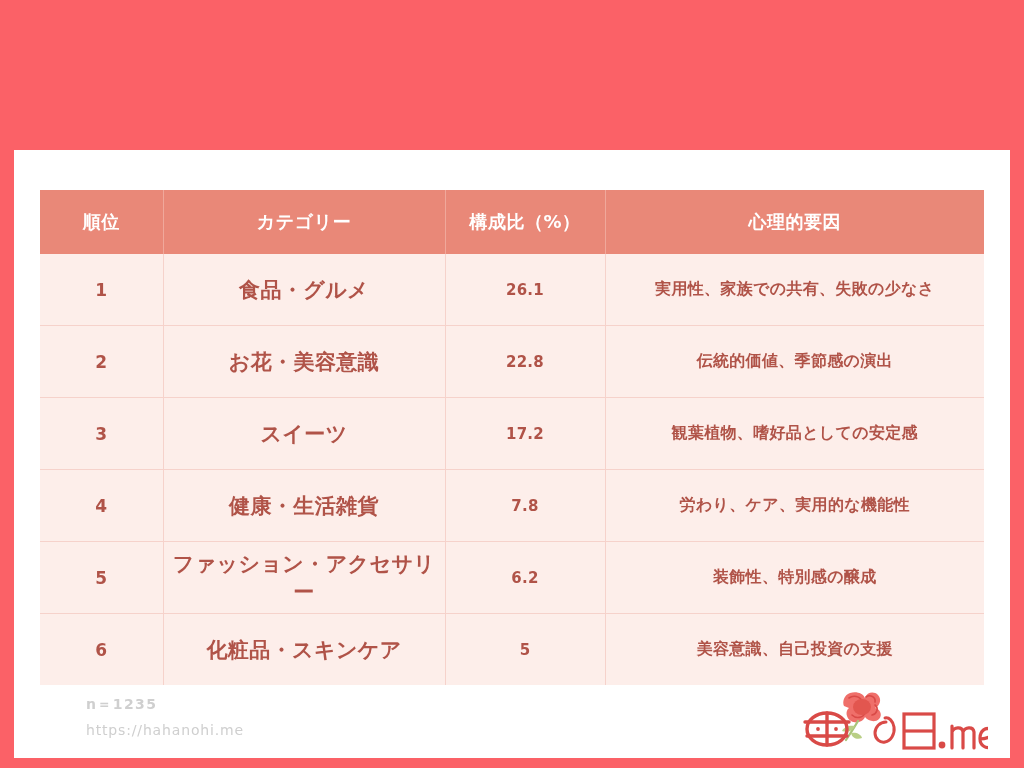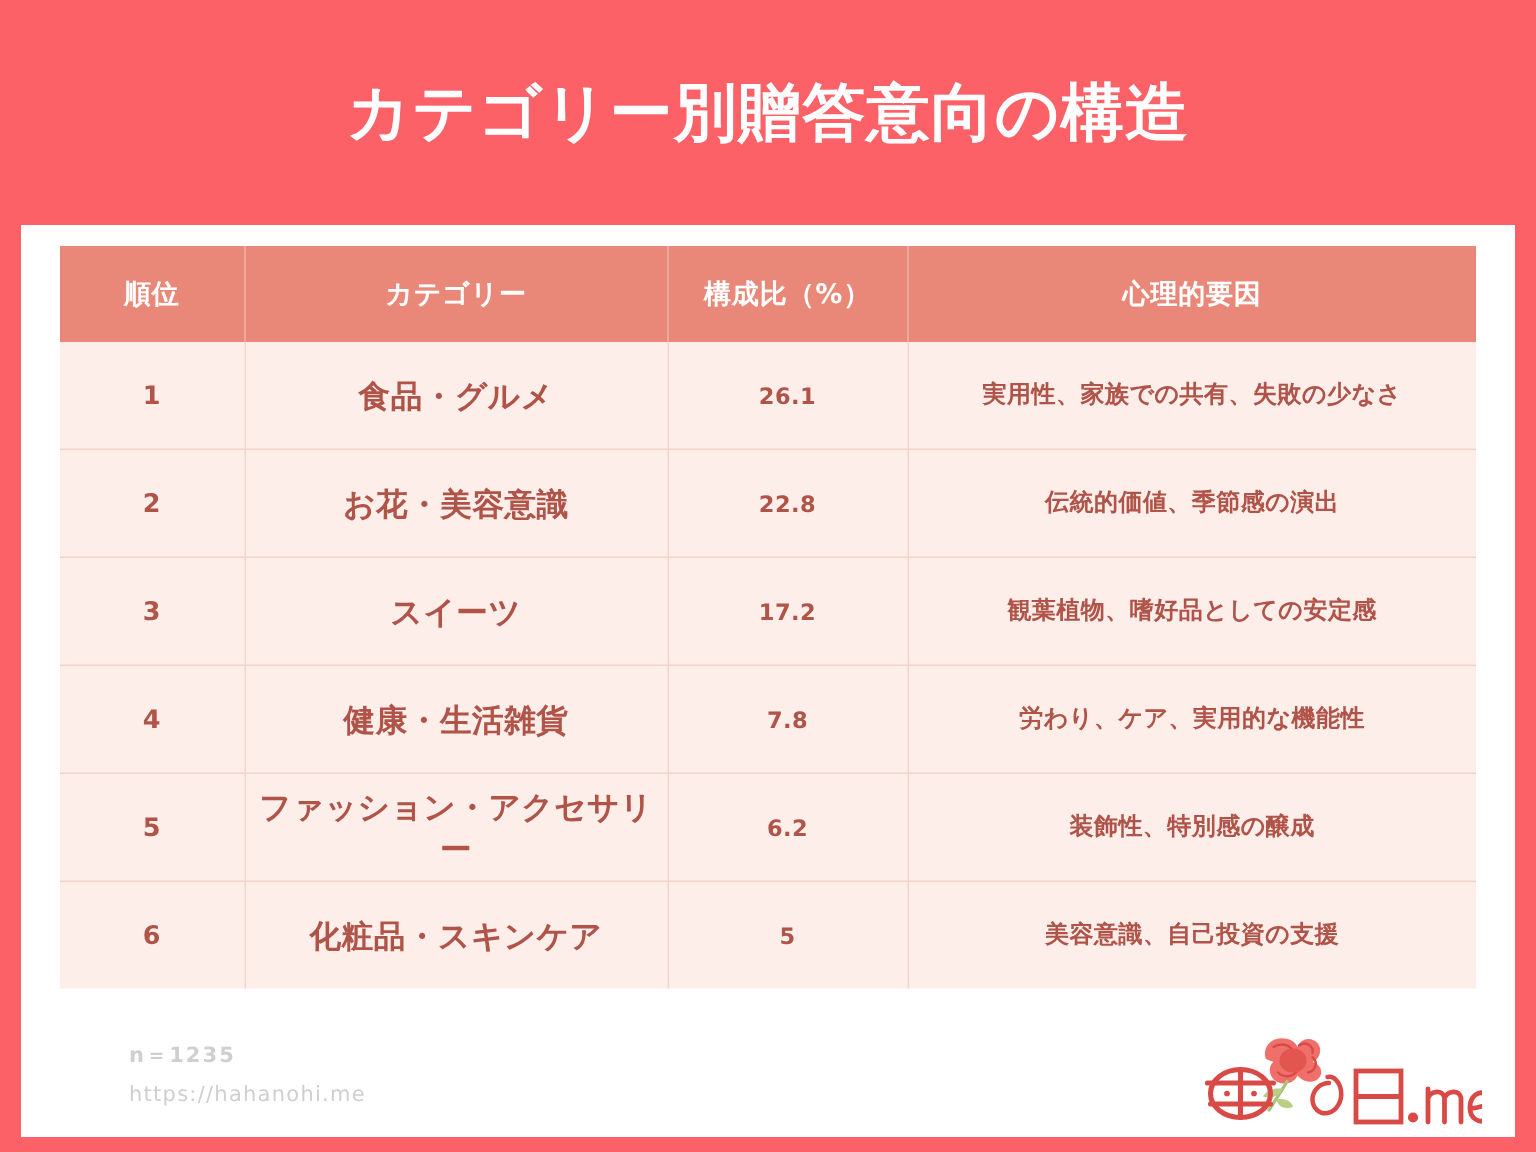--- a/index.html
+++ b/index.html
@@ -53,21 +53,21 @@
     width: 996px;
     height: 608px;
     background: #ffffff;
     box-sizing: border-box;
   }
 
   
   .table-wrap {
     position: absolute;
     left: 26px;   
-    top: 14px;    
+    top: 40px;    
     width: 944px; 
   }
   table.data-table {
     width: 944px;
     border-collapse: collapse;
     table-layout: fixed;
   }
   table.data-table col.c-rank  { width: 123px; }
   table.data-table col.c-cat   { width: 282px; }
   table.data-table col.c-share { width: 160px; }
@@ -129,23 +129,20 @@
     display: flex;
     align-items: flex-end;
   }
   .logo svg { display: block; }
 </style>
 </head>
 <body>
 
 <div id="slide">
 
-  <div class="title-bar">
-    <div class="title-text">カテゴリー別贈答意向の構造</div>
-  </div>
 
   <div class="card">
 
     <div class="table-wrap">
       <table class="data-table">
         <colgroup>
           <col class="c-rank">
             <col class="c-cat">
             <col class="c-share">
             <col class="c-psy">

